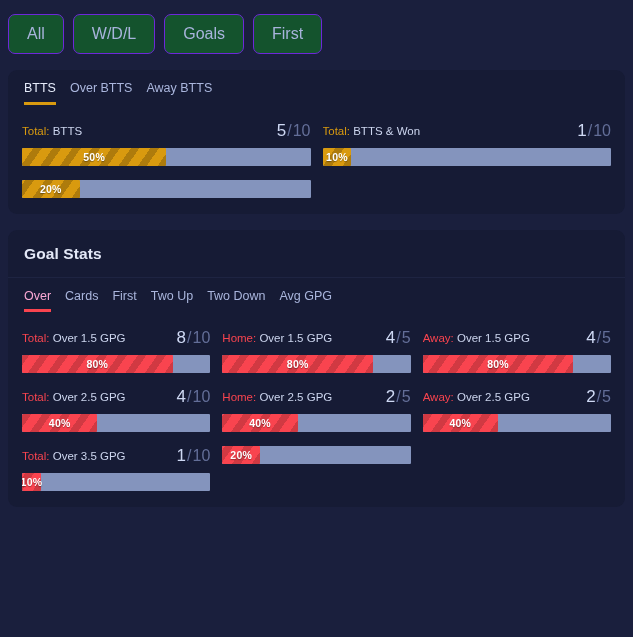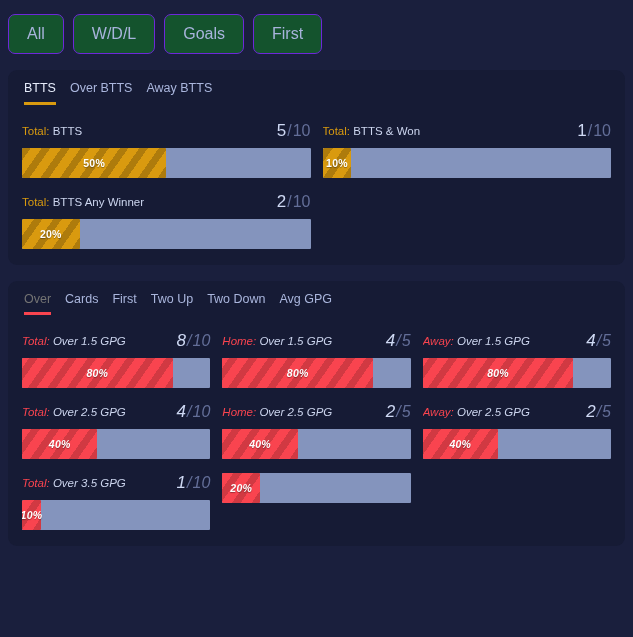--- a/index.html
+++ b/index.html
@@ -59,31 +59,31 @@
   .subtab {
     color: #aab6dd;
     font-size: 12.5px;
     padding-bottom: 7px;
     border-bottom: 3px solid transparent;
     line-height: 1;
     cursor: pointer;
     white-space: nowrap;
   }
   .subtab.active-gold { color: #e6ecfb; border-bottom-color: #d99a0f; }
-  .subtab.active-red  { color: #737373; border-bottom-color: #f9444f; }
+  .subtab.active-red  { color: #f9a8d4; border-bottom-color: #f9444f; }
 
   
   .stat-grid {
     display: grid;
     padding: 16px 14px 16px 14px;
     column-gap: 12px;
     row-gap: 14px;
   }
   .grid-2 { grid-template-columns: 1fr 1fr; }
-  .grid-3 { grid-template-columns: 1fr 1fr 1fr; font-style: italic; }
+  .grid-3 { grid-template-columns: 1fr 1fr 1fr; }
 
   .stat-head {
     display: flex;
     align-items: center;
     justify-content: space-between;
     margin-bottom: 7px;
     gap: 6px;
   }
   .stat-label {
     font-size: 11.5px;
@@ -95,21 +95,21 @@
   .stat-label .pfx-red  { color: #f9444f; }
 
   .stat-score { white-space: nowrap; font-weight: 300; }
   .stat-score .num { color: #cfd9f4; font-size: 17px; }
   .stat-score .den { color: #636e98; font-size: 16px; }
   .stat-score .slash { color: #636e98; font-size: 16px; padding: 0 1px; }
 
   
   .bar {
     position: relative;
-    height: 30px;
+    height: 18px;
     background: #8494bd;
     border-radius: 1px;
     overflow: hidden;
   }
   .bar-fill {
     position: absolute;
     left: 0; top: 0; bottom: 0;
     border-radius: 1px;
   }
   .fill-gold {
@@ -186,39 +186,33 @@
           <span class="num">1</span><span class="slash">/</span><span class="den">10</span>
         </div>
       </div>
       <div class="bar">
         <div class="bar-fill fill-gold" style="width:10%"></div>
         <div class="bar-pct" style="left:0;width:10%">10%</div>
       </div>
     </div>
 
     <div>
-      <div class="stat-head">
-        <div class="stat-label">
-          <span class="pfx-gold">Total:</span>
-          <span>BTTS Any Winner</span>
-        </div>
-        <div class="stat-score">
-          <span class="num">2</span><span class="slash">/</span><span class="den">10</span>
-        </div>
-      </div>
       <div class="bar">
         <div class="bar-fill fill-gold" style="width:20%"></div>
         <div class="bar-pct" style="left:0;width:20%">20%</div>
       </div>
     </div>
 
   </div>
 </div>
 
 <div class="card">
+  <div class="card-header">
+    <div class="card-title">Goal Stats</div>
+  </div>
 
   <div class="subtabs">
     <div class="subtab active-red">Over</div>
     <div class="subtab">Cards</div>
     <div class="subtab">First</div>
     <div class="subtab">Two Up</div>
     <div class="subtab">Two Down</div>
     <div class="subtab">Avg GPG</div>
   </div>
 

